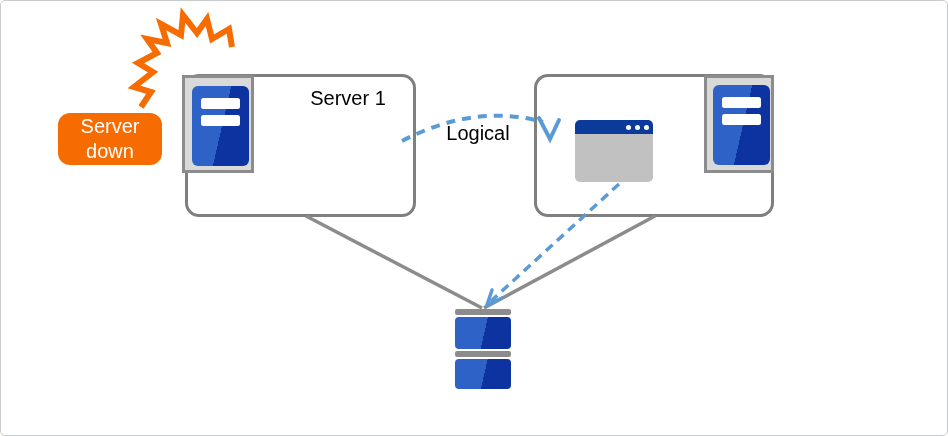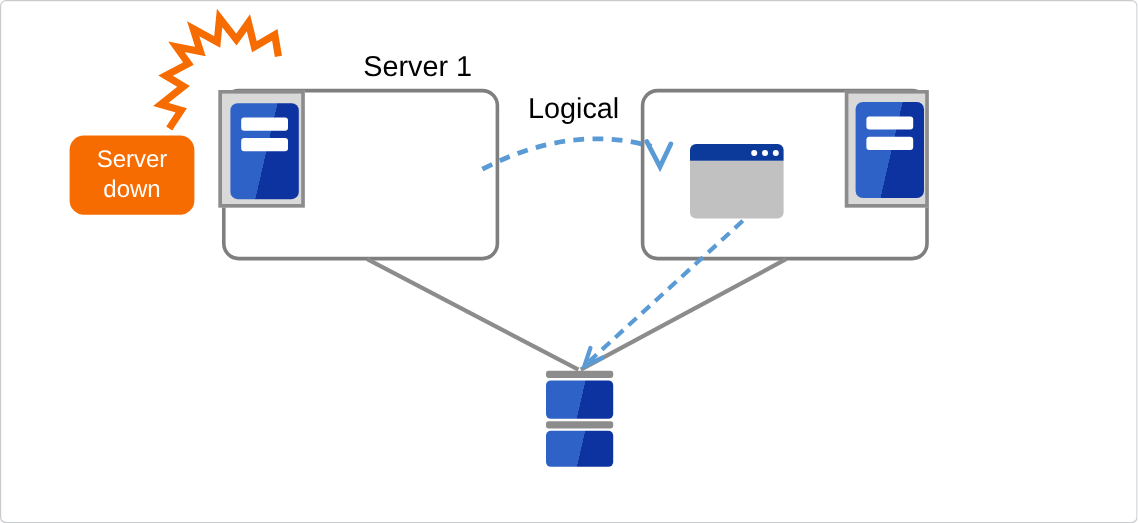--- a/index.html
+++ b/index.html
@@ -4,30 +4,30 @@
 <style>
   html,body { margin:0; padding:0; background:#ffffff; }
   .canvas {
     position:relative; width:948px; height:436px; box-sizing:border-box;
     background:#ffffff; border:1px solid var(--canvas-border-gray,#C9CCCF);
     border-radius:5px; overflow:hidden;
     font-family:"Liberation Sans", sans-serif; color:#000;
   }
   .overlay { position:absolute; left:0; top:0; width:948px; height:436px; z-index:5; pointer-events:none; }
 
-  .label { position:absolute; z-index:6; font-size:24px; line-height:22px; white-space:nowrap;
-           transform:translate(-50%,-50%); }
+  .label { position:absolute; z-index:6; font-size:20px; line-height:22px; white-space:nowrap;
+           transform:translate(-50%,-50%);margin-top:42px; }
   #server1-label  { left:347px; top:55px; }
   #server2-label  { left:614px; top:56px; }
   #failover-label { left:477px; top:90px; }
   #app-label      { left:613px; top:106px; }
   #disk-label     { left:485px; top:408px; }
 
   .badge {
-    position:absolute; left:57px; top:112px; width:104px; height:66px; z-index:4;
+    position:absolute; left:57px; top:112px; width:104px; height:52px; z-index:4;
     background:var(--accent-orange,#F76C00); border-radius:12px;
     display:flex; align-items:center; justify-content:center; text-align:center;
     color:#ffffff; font-size:20px; line-height:25px;
   }
   .badge span { display:block; width:70px; }
 
   .box {
     position:absolute; z-index:1; box-sizing:border-box; background:#ffffff;
     border:3px solid var(--border-gray,#7F7F7F); border-radius:14px;
   }

